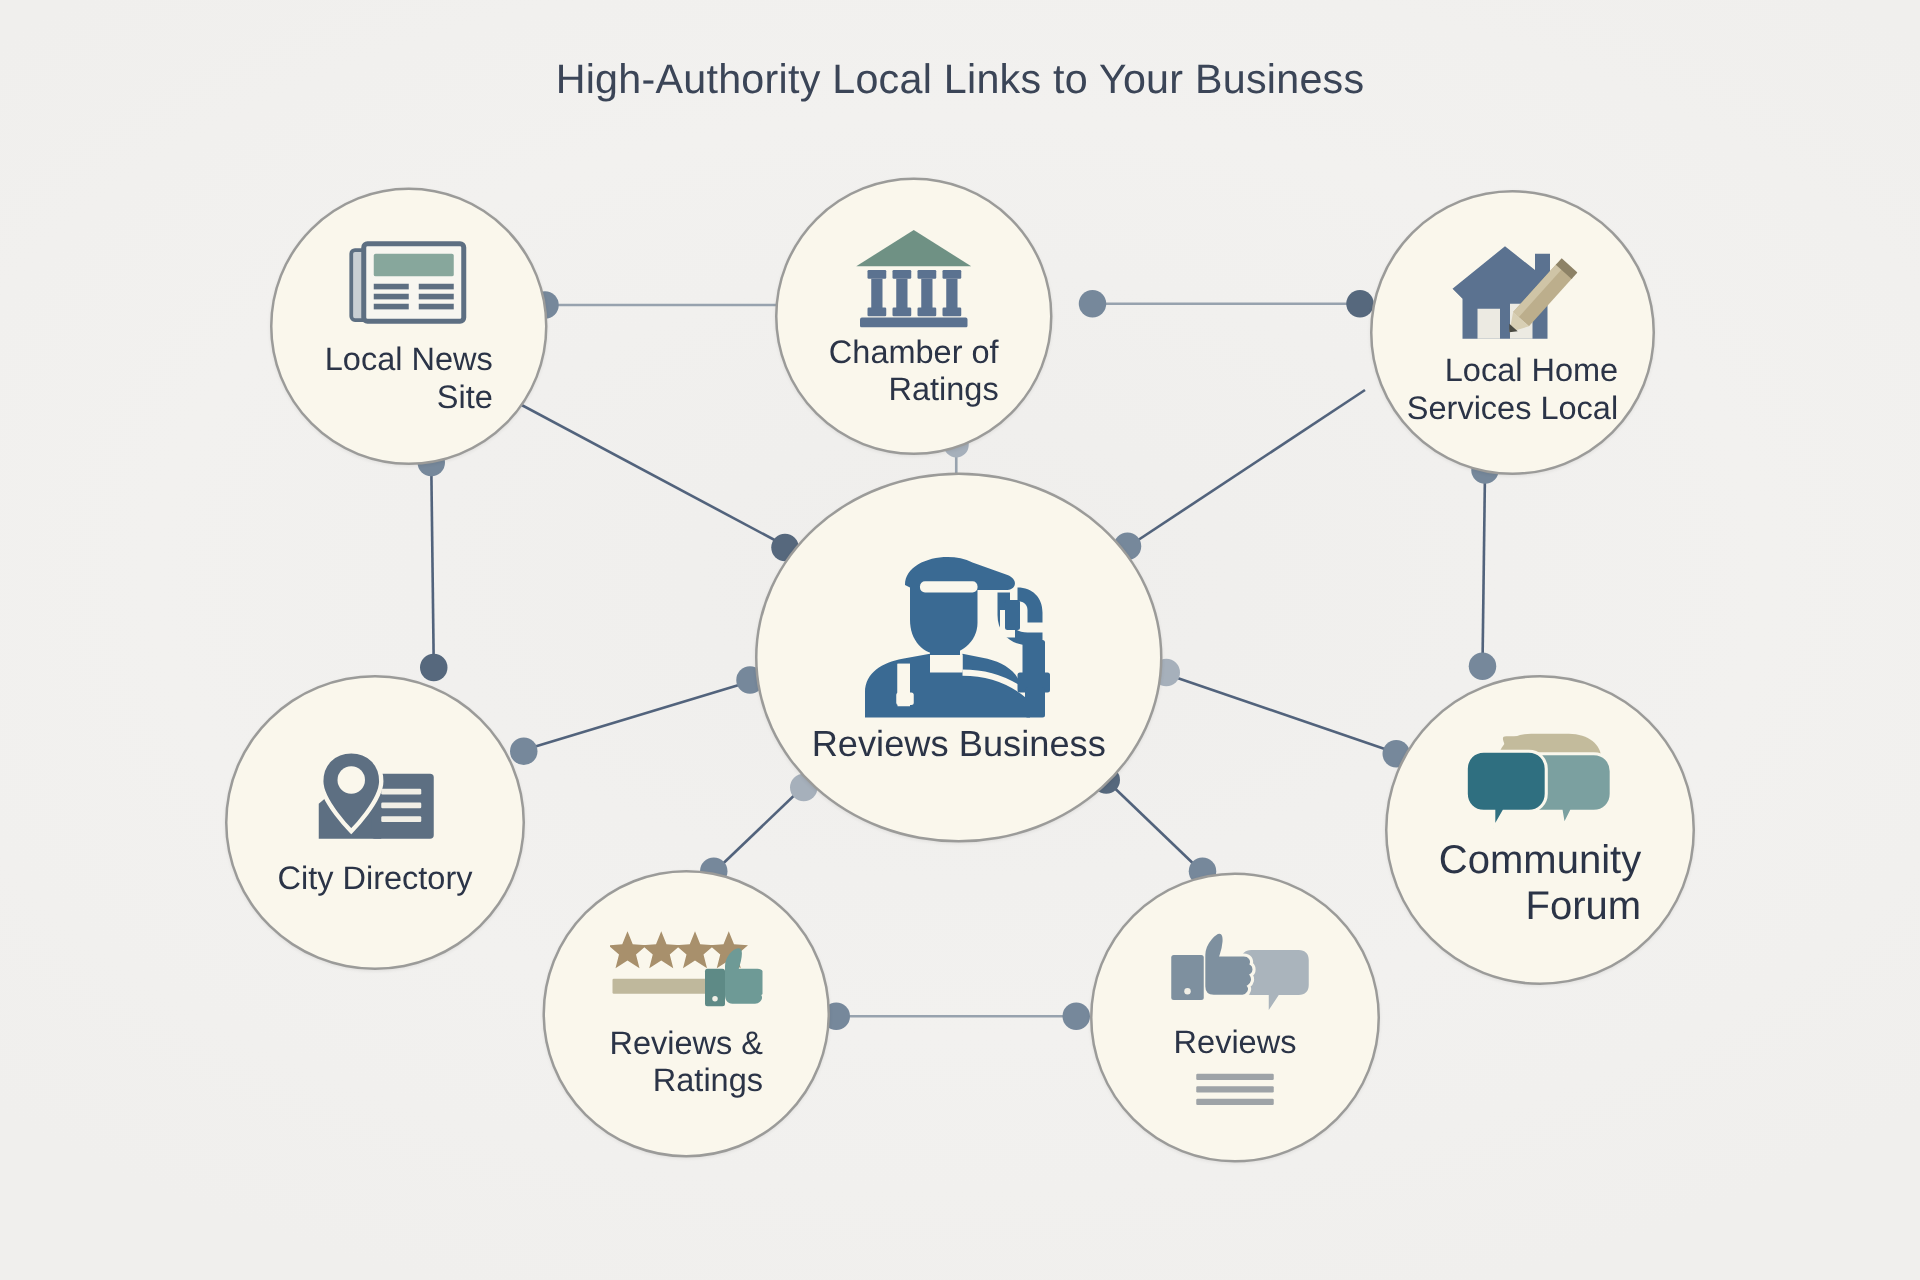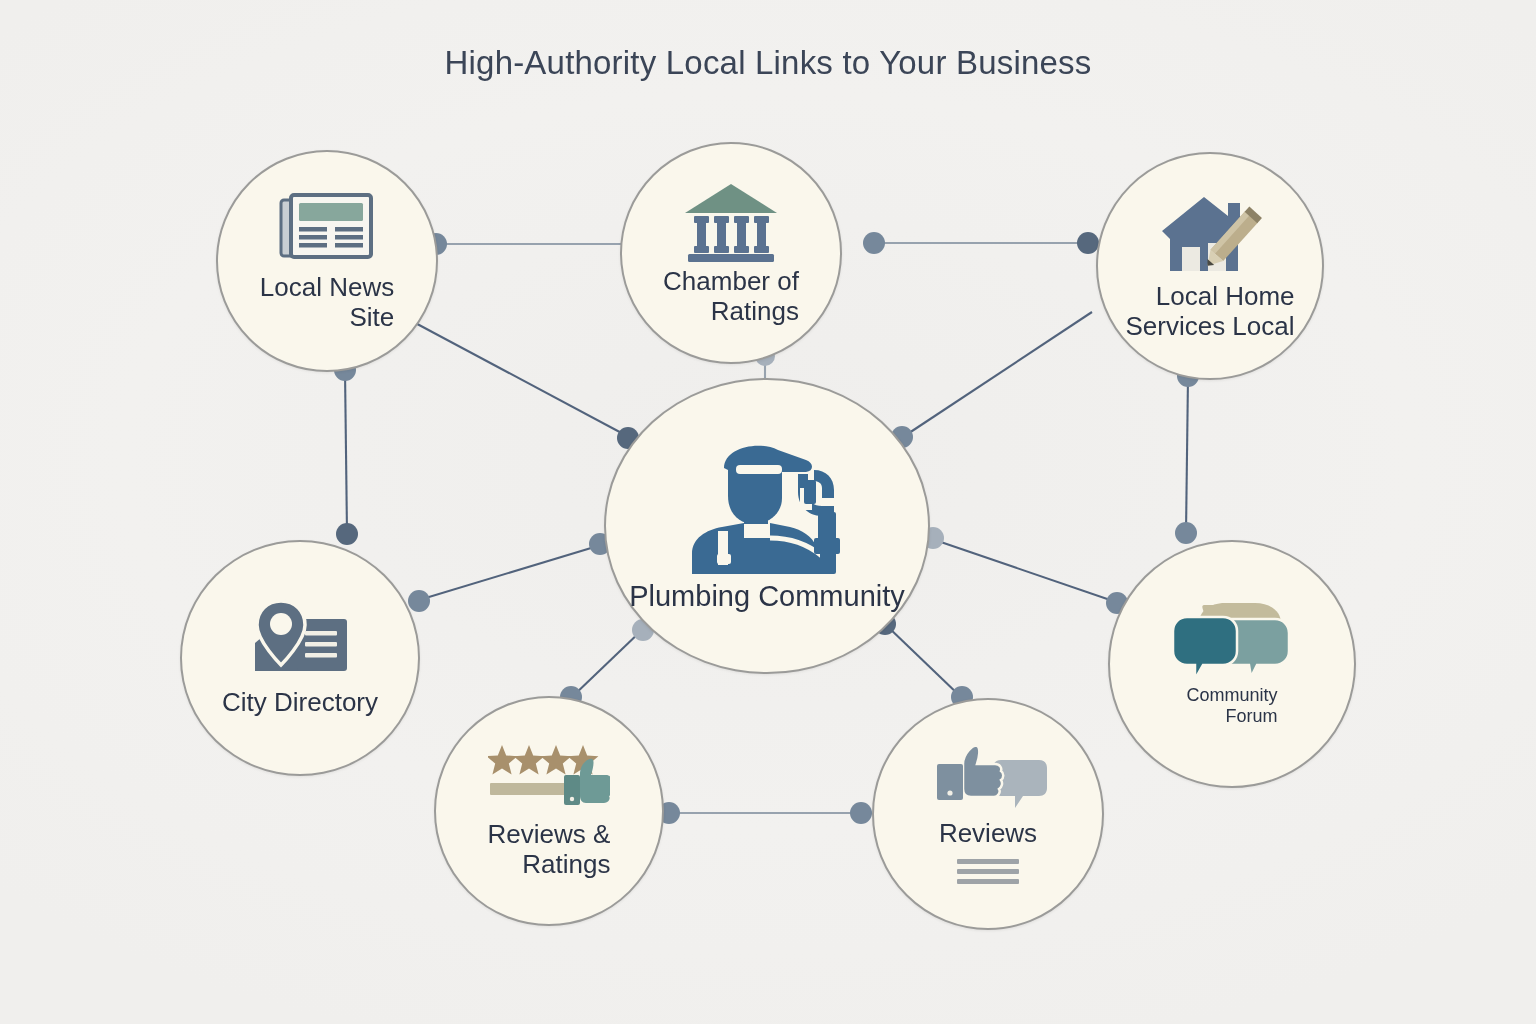--- a/index.html
+++ b/index.html
@@ -71,21 +71,21 @@
   .n-blog .label { font-size: 26px; margin-top: 4px; white-space: nowrap; }
   .n-center { left: 604px; top: 378px; width: 326px; height: 296px; border-radius: 50%; }
   .n-center .label { font-size: 29px; margin-top: 2px; font-weight: 400; }
   .n-city { left: 180px; top: 540px; width: 240px; height: 236px; }
   .n-city .label { font-size: 26px; margin-top: 8px; }
   .n-revrat { left: 434px; top: 696px; width: 230px; height: 230px; }
   .n-revrat .label { font-size: 26px; margin-top: 4px; }
   .n-reviews { left: 872px; top: 698px; width: 232px; height: 232px; }
   .n-reviews .label { font-size: 26px; margin-top: 4px; }
   .n-forum { left: 1108px; top: 540px; width: 248px; height: 248px; }
-  .n-forum .label { font-size: 18px; margin-top: 6px; }
+  .n-forum .label { font-size: 32px; margin-top: 6px; }
   .revlines {
     margin-top: 10px;
     display: flex;
     flex-direction: column;
     gap: 5px;
   }
   .revlines i {
     display: block;
     width: 62px;
     height: 5px;
@@ -259,21 +259,21 @@
           <path d="M134 36 L134 56 C134 64, 140 68, 148 68 L160 68 L160 78 L148 78
                    C134 78, 124 68, 124 54 L124 36 Z"></path>
           <rect x="144" y="74" width="18" height="30" rx="2"></rect>
           <rect x="140" y="100" width="26" height="16" rx="2"></rect>
           <rect x="146" y="112" width="16" height="24" rx="2"></rect>
         </g>
         <rect x="126" y="50" width="12" height="22" fill="#faf7ec"></rect>
         <rect x="130" y="42" width="12" height="24" rx="2" fill="#3a6a93"></rect>
       </svg>
     </div>
-    <div class="label">Plumbing Community</div>
+    <div class="label">Reviews Business</div>
   </div>
 
   <div class="node n-city">
     <div class="icon">
       <svg width="106" height="80" viewBox="0 0 106 80">
         <path d="M8 72 L8 44 L34 22 L58 34 L58 72 Z" fill="#5d6f82"></path>
         <rect x="50" y="20" width="50" height="52" rx="3" fill="#5d6f82"></rect>
         <path d="M34 2 C20 2, 10 12, 10 26 C10 42, 34 66, 34 66 C34 66, 58 42, 58 26
                  C58 12, 48 2, 34 2 Z" fill="#5d6f82" stroke="#faf7ec" stroke-width="3.5"></path>
         <circle cx="34" cy="25" r="11" fill="#faf7ec"></circle>

